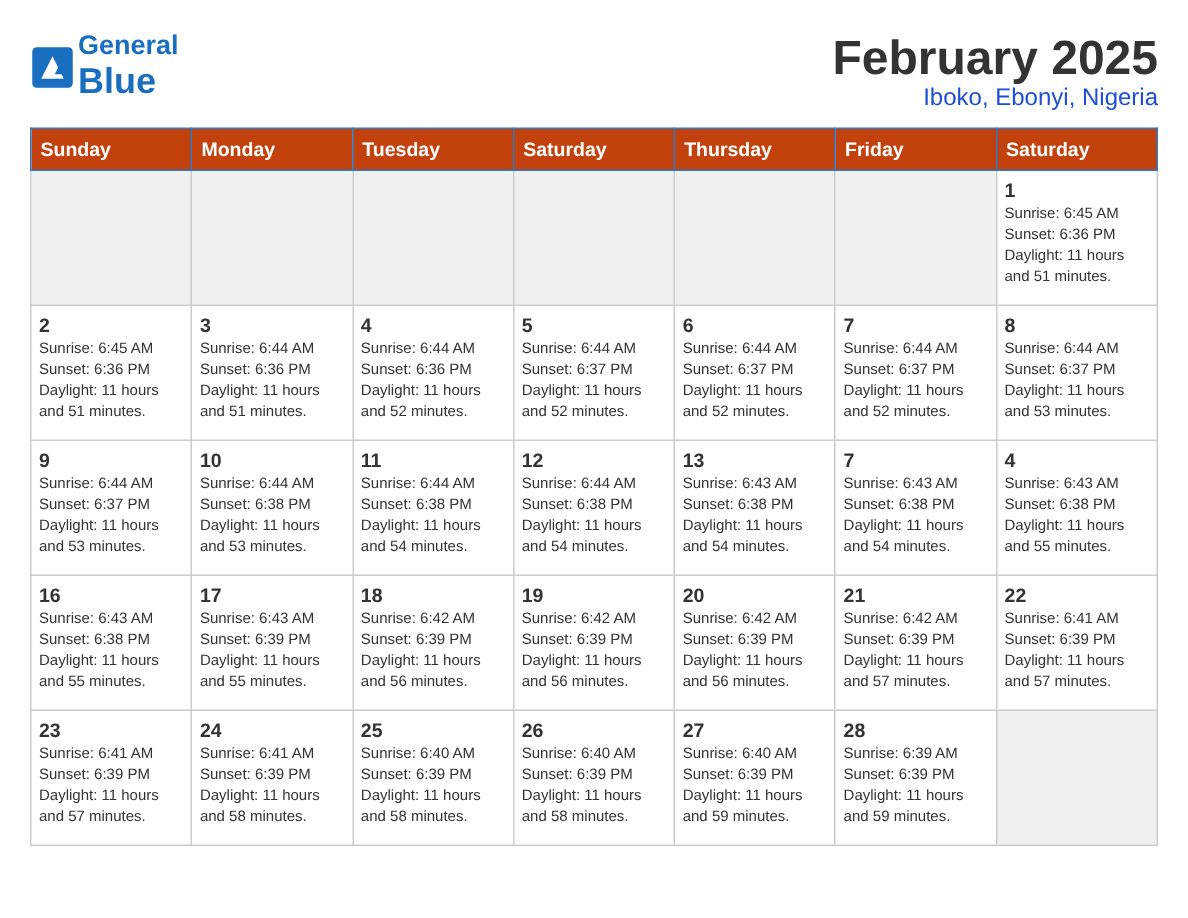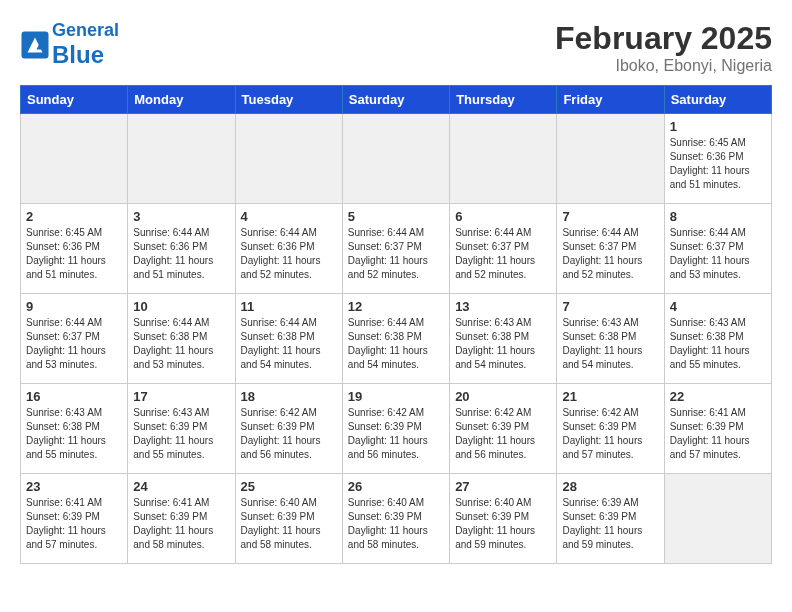--- a/index.html
+++ b/index.html
@@ -28,29 +28,29 @@
     .title-block {
       text-align: right;
     }
     .calendar-title {
       font-size: 32px;
       font-weight: bold;
       color: #333;
     }
     .calendar-subtitle {
       font-size: 16px;
-      color: #737373;
+      color: #1d4ed8;
     }
     table {
       width: 100%;
       border-collapse: collapse;
       table-layout: fixed;
     }
     th {
-      background-color: #1d4ed8;
+      background-color: #c2410c;
       color: white;
       text-align: left;
       padding: 6px 6px;
       font-size: 13px;
       font-weight: bold;
       border: 1px solid #2979c4;
     }
     td {
       border: 1px solid #ccc;
       vertical-align: top;

